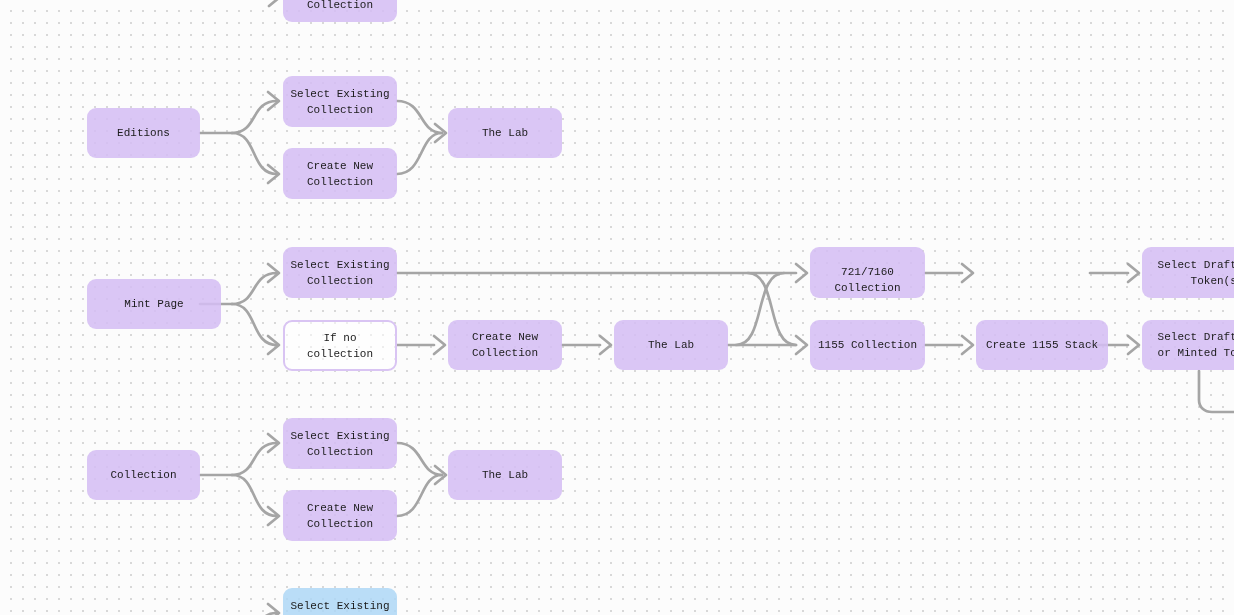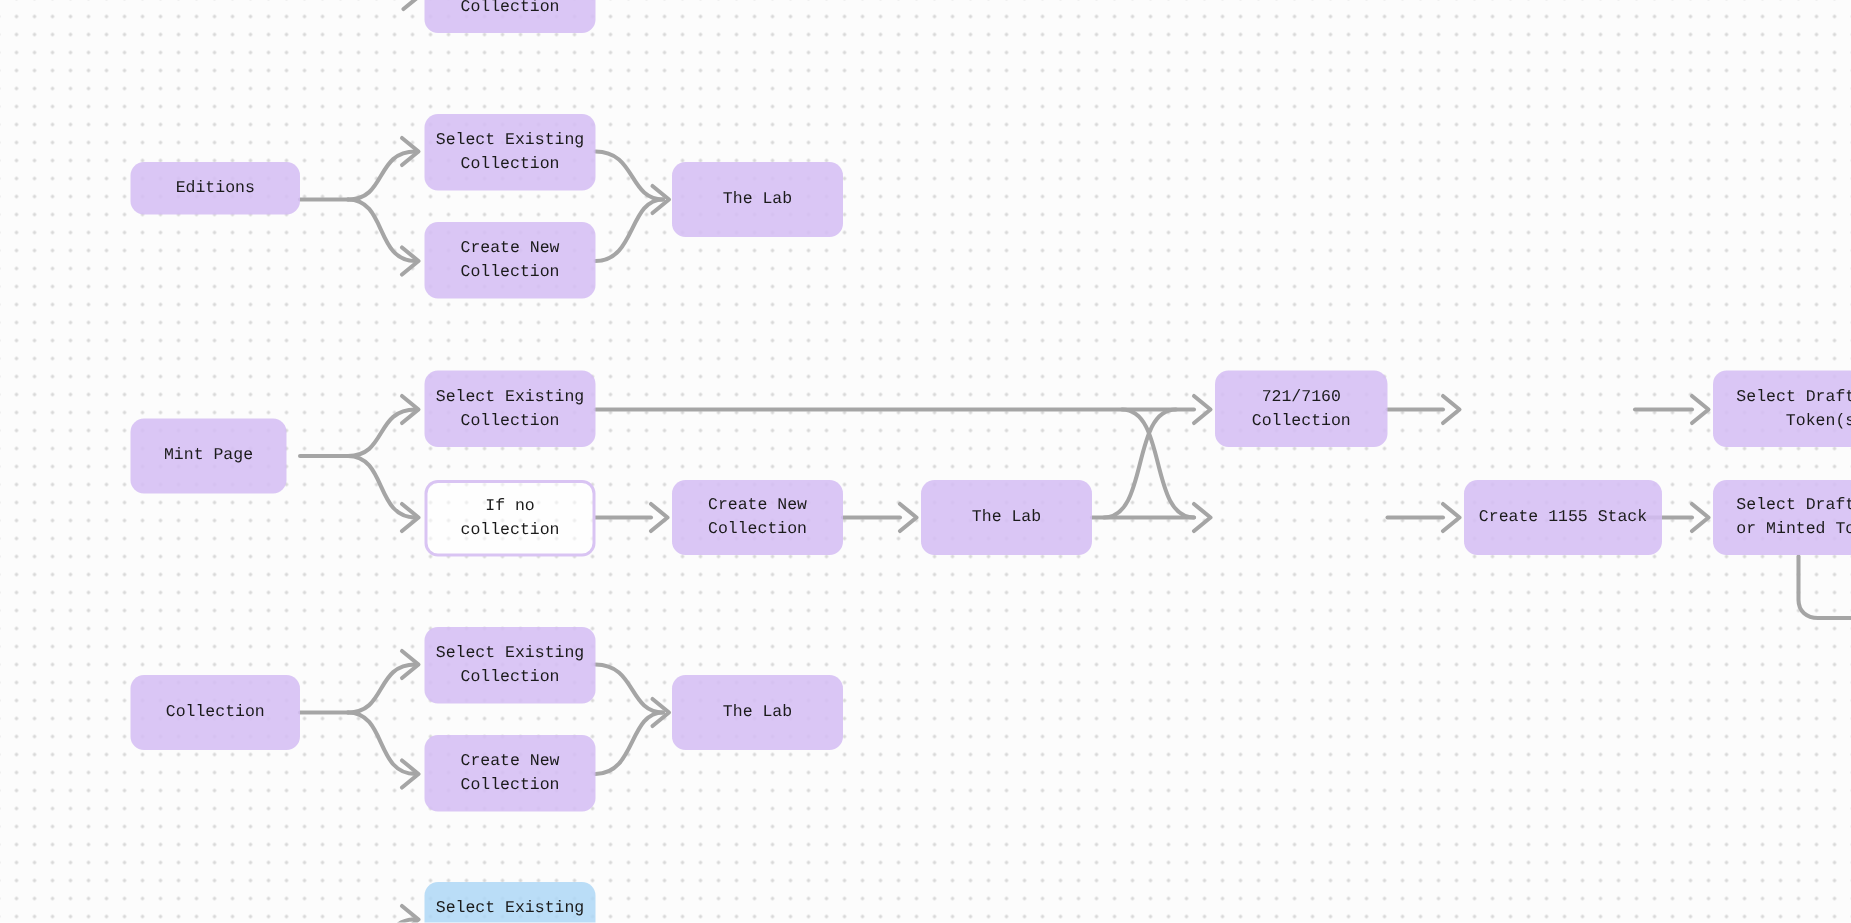--- a/index.html
+++ b/index.html
@@ -97,34 +97,35 @@
       <path d="M 1128 264 L 1139 273 L 1128 282" class="wire"></path>
       <path d="M 1128 336 L 1139 345 L 1128 354" class="wire"></path>
       <path d="M 268 434 L 279 443 L 268 452" class="wire"></path>
       <path d="M 268 507 L 279 516 L 268 525" class="wire"></path>
       <path d="M 435 466 L 446 475 L 435 484" class="wire"></path>
       <path d="M 268 604 L 279 613 L 268 622" class="wire"></path>
     </svg>
 
 <div class="node solid" style="left: 283px; top: -29px; width: 114px; height: 51px;"><span>Create New
 Collection</span></div>
-    <div class="node solid" style="left: 87px; top: 108px; width: 113px; height: 35px;"><span>Editions</span></div>
+    <div class="node solid" style="left: 87px; top: 108px; width: 113px; height: 50px;"><span>Editions</span></div>
     <div class="node solid" style="left: 283px; top: 76px; width: 114px; height: 51px;"><span>Select Existing
 Collection</span></div>
     <div class="node solid" style="left: 283px; top: 148px; width: 114px; height: 51px;"><span>Create New
 Collection</span></div>
     <div class="node solid" style="left: 448px; top: 108px; width: 114px; height: 50px;"><span>The Lab</span></div>
-    <div class="node solid" style="left: 87px; top: 279px; width: 104px; height: 50px;"><span>Mint Page</span></div>
+    <div class="node solid" style="left: 87px; top: 279px; width: 134px; height: 50px;"><span>Mint Page</span></div>
     <div class="node solid" style="left: 283px; top: 247px; width: 114px; height: 51px;"><span>Select Existing
 Collection</span></div>
     <div class="node outline" style="left: 283px; top: 320px; width: 114px; height: 51px;"><span>If no collection</span></div>
     <div class="node solid" style="left: 448px; top: 320px; width: 114px; height: 50px;"><span>Create New
 Collection</span></div>
     <div class="node solid" style="left: 614px; top: 320px; width: 114px; height: 50px;"><span>The Lab</span></div>
-    <div class="node solid" style="left: 810px; top: 247px; width: 115px; height: 51px;"><span>721/7160 Collection</span></div>
+    <div class="node solid" style="left: 810px; top: 247px; width: 115px; height: 51px; align-items: flex-end;"><span>721/7160 Collection</span></div>
+    <div class="node solid" style="left: 810px; top: 320px; width: 115px; height: 50px;"><span>1155 Collection</span></div>
     <div class="node solid" style="left: 976px; top: 320px; width: 132px; height: 50px;"><span>Create 1155 Stack</span></div>
     <div class="node solid" style="left: 1142px; top: 247px; width: 150px; height: 51px;"><span>Select Draft Ready
 Token(s)</span></div>
     <div class="node solid" style="left: 1142px; top: 320px; width: 150px; height: 50px;"><span>Select Draft Ready
 or Minted Token(s)</span></div>
     <div class="node solid" style="left: 87px; top: 450px; width: 113px; height: 50px;"><span>Collection</span></div>
     <div class="node solid" style="left: 283px; top: 418px; width: 114px; height: 51px;"><span>Select Existing
 Collection</span></div>
     <div class="node solid" style="left: 283px; top: 490px; width: 114px; height: 51px;"><span>Create New
 Collection</span></div>

